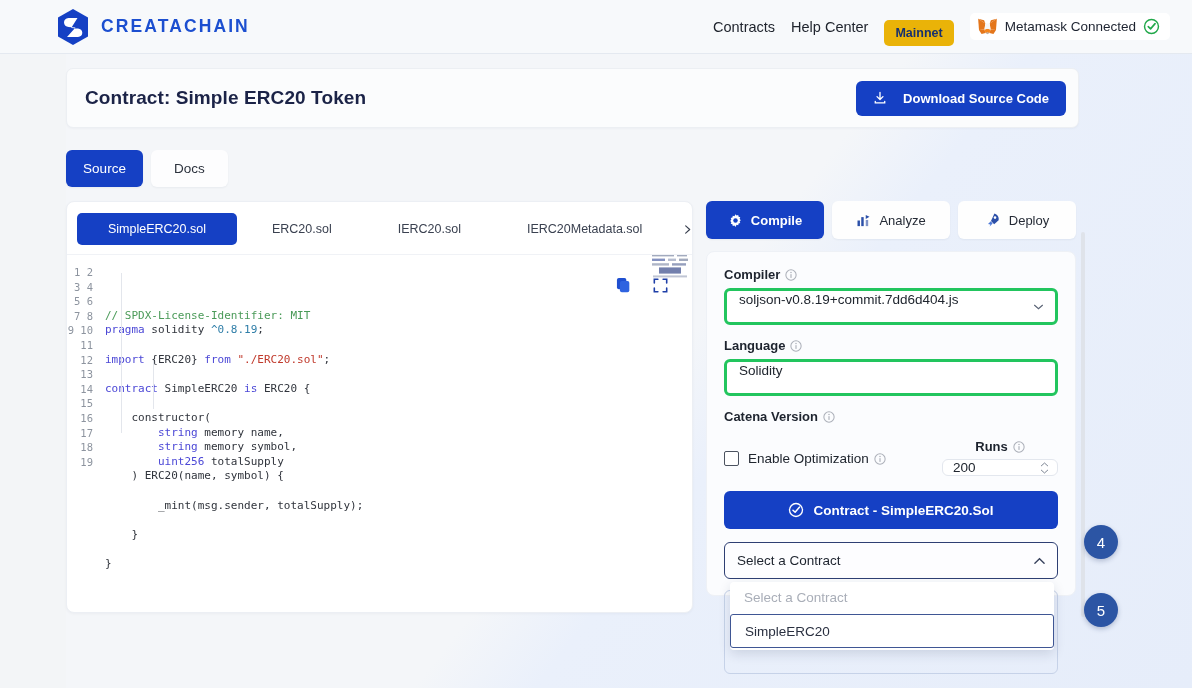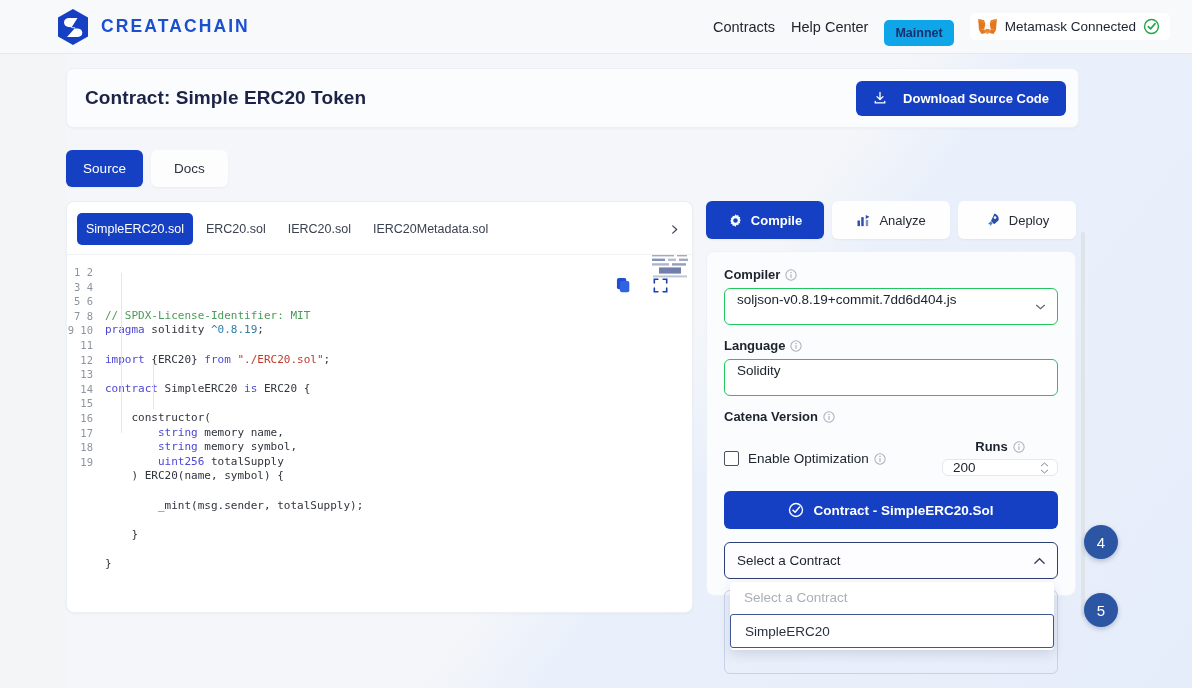--- a/index.html
+++ b/index.html
@@ -40,21 +40,21 @@
   .brand-logo { width: 34px; height: 38px; display:block; }
   .brand-name {
     font-size: 17.5px; font-weight: bold; letter-spacing: 2.1px;
     color: #1c4fd0;
   }
   .topnav { margin-left: auto; display: flex; align-items: center; gap: 16px; }
   .topnav-link {
     font-size: 14.5px; color: #20252e; cursor: pointer;
   }
   .chip-mainnet {
-    background: #0ea5e9; color: #17306e;
+    background: #eab308; color: #17306e;
     font-size: 12.5px; font-weight: bold;
     padding: 6px 11px; border-radius: 5px;
     cursor: pointer;
     margin-top: 12px;
   }
   .wallet {
     display: flex; align-items: center; gap: 7px;
     background: #ffffff; padding: 5px 10px 5px 7px;
     border-radius: 5px; cursor: pointer;
   }
@@ -126,21 +126,21 @@
   }
   .file-tabs {
     display: flex; align-items: center;
     padding: 11px 8px 9px 10px;
     gap: 4px;
     border-bottom: 1px solid #f0f2f6;
   }
   .file-tab {
     font-family: inherit; font-size: 12.5px;
     background: none; border: none; border-radius: 5px;
-    padding: 9px 9px; cursor: pointer;
+    padding: 9px 31px; cursor: pointer;
     color: #3a4150; white-space: nowrap;
   }
   .file-tab.active { background: #1540c4; color: #fff; font-weight: normal; }
   .file-tabs-next {
     margin-left: auto; width: 20px; height: 20px;
     display:flex; align-items:center; justify-content:center;
     cursor: pointer; flex: 0 0 auto;
   }
 
   .code-wrap {
@@ -217,21 +217,21 @@
   }
   .field-label {
     font-size: 13px; font-weight: bold; color: #1d232e;
     margin-bottom: 6px;
     display: flex; align-items: center; gap: 5px;
   }
   .info-i { width: 12px; height: 12px; display:block; opacity:.55; cursor:pointer; }
   .sel, .txt {
     width: 100%; height: 37px;
     background: #fff;
-    border: 1px solid #22c55e;
+    border: 3px solid #22c55e;
     border-radius: 6px;
     font-family: inherit; font-size: 13.5px; color: #20262f;
     padding: 0 30px 15px 12px;
     display: flex; align-items: center;
     cursor: pointer;
     position: relative;
   }
   .txt { cursor: text; }
   .sel .caret {
     position: absolute; right: 11px; top: 50%; transform: translateY(-50%);

